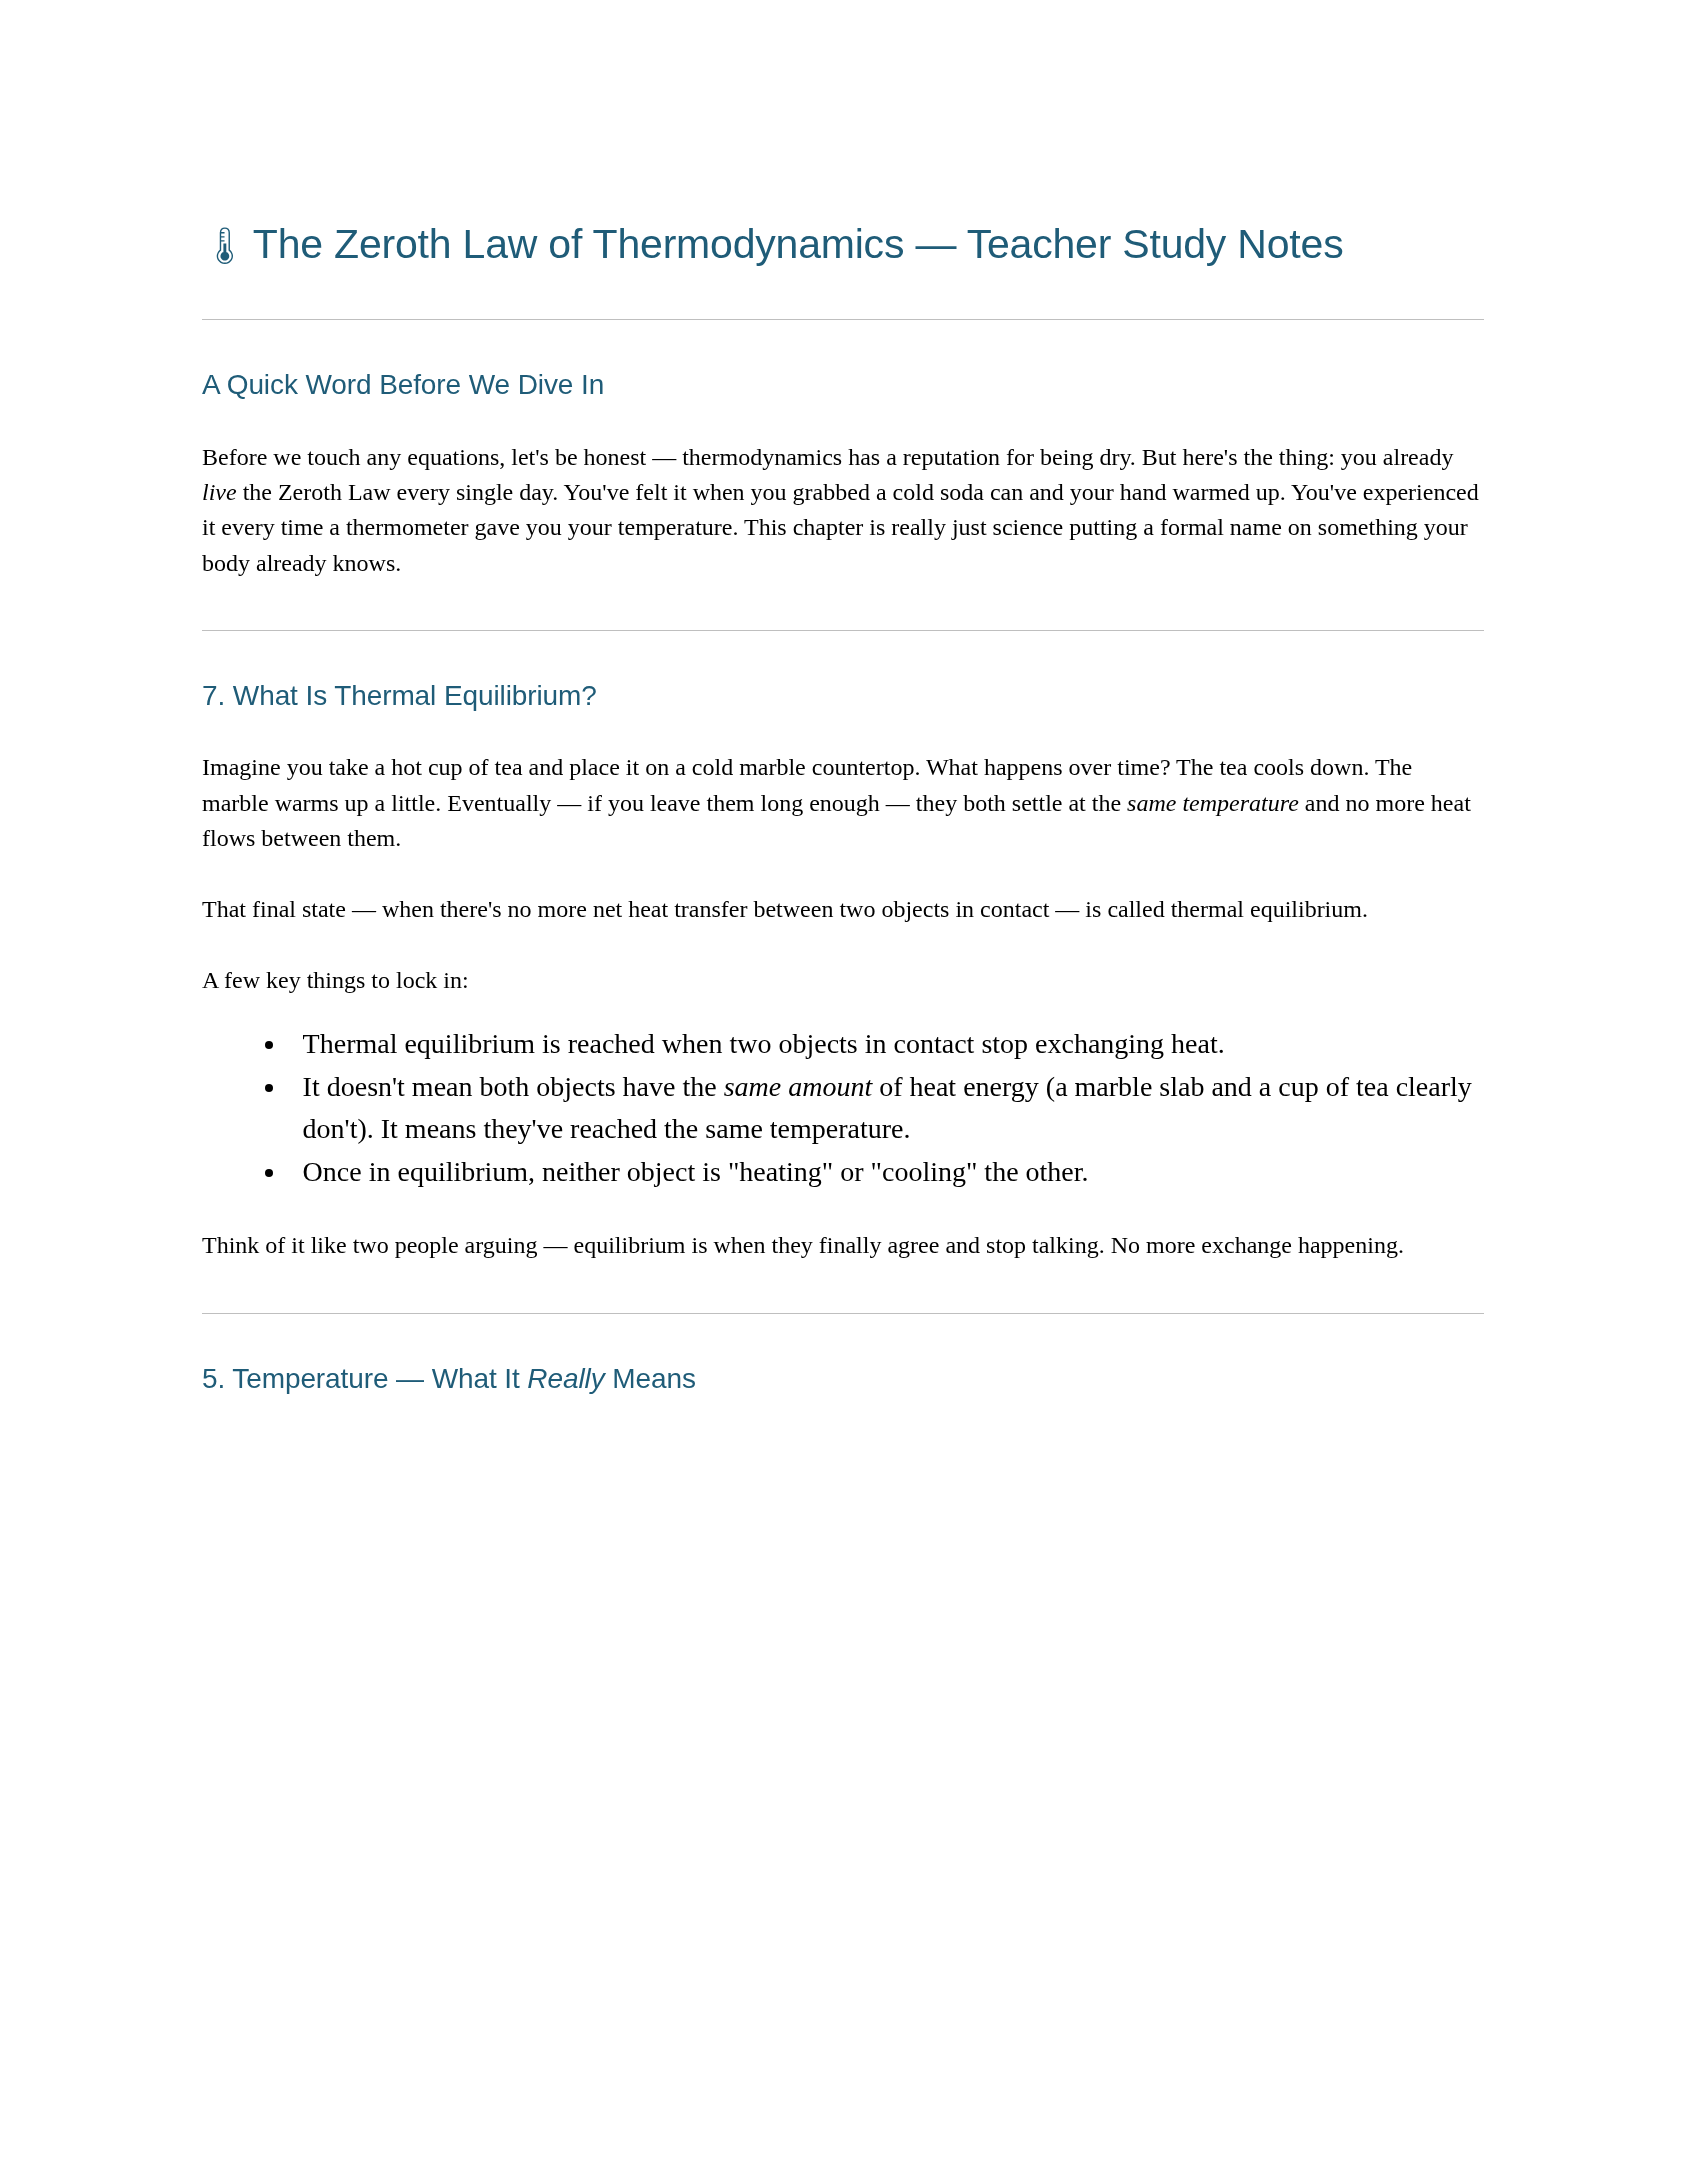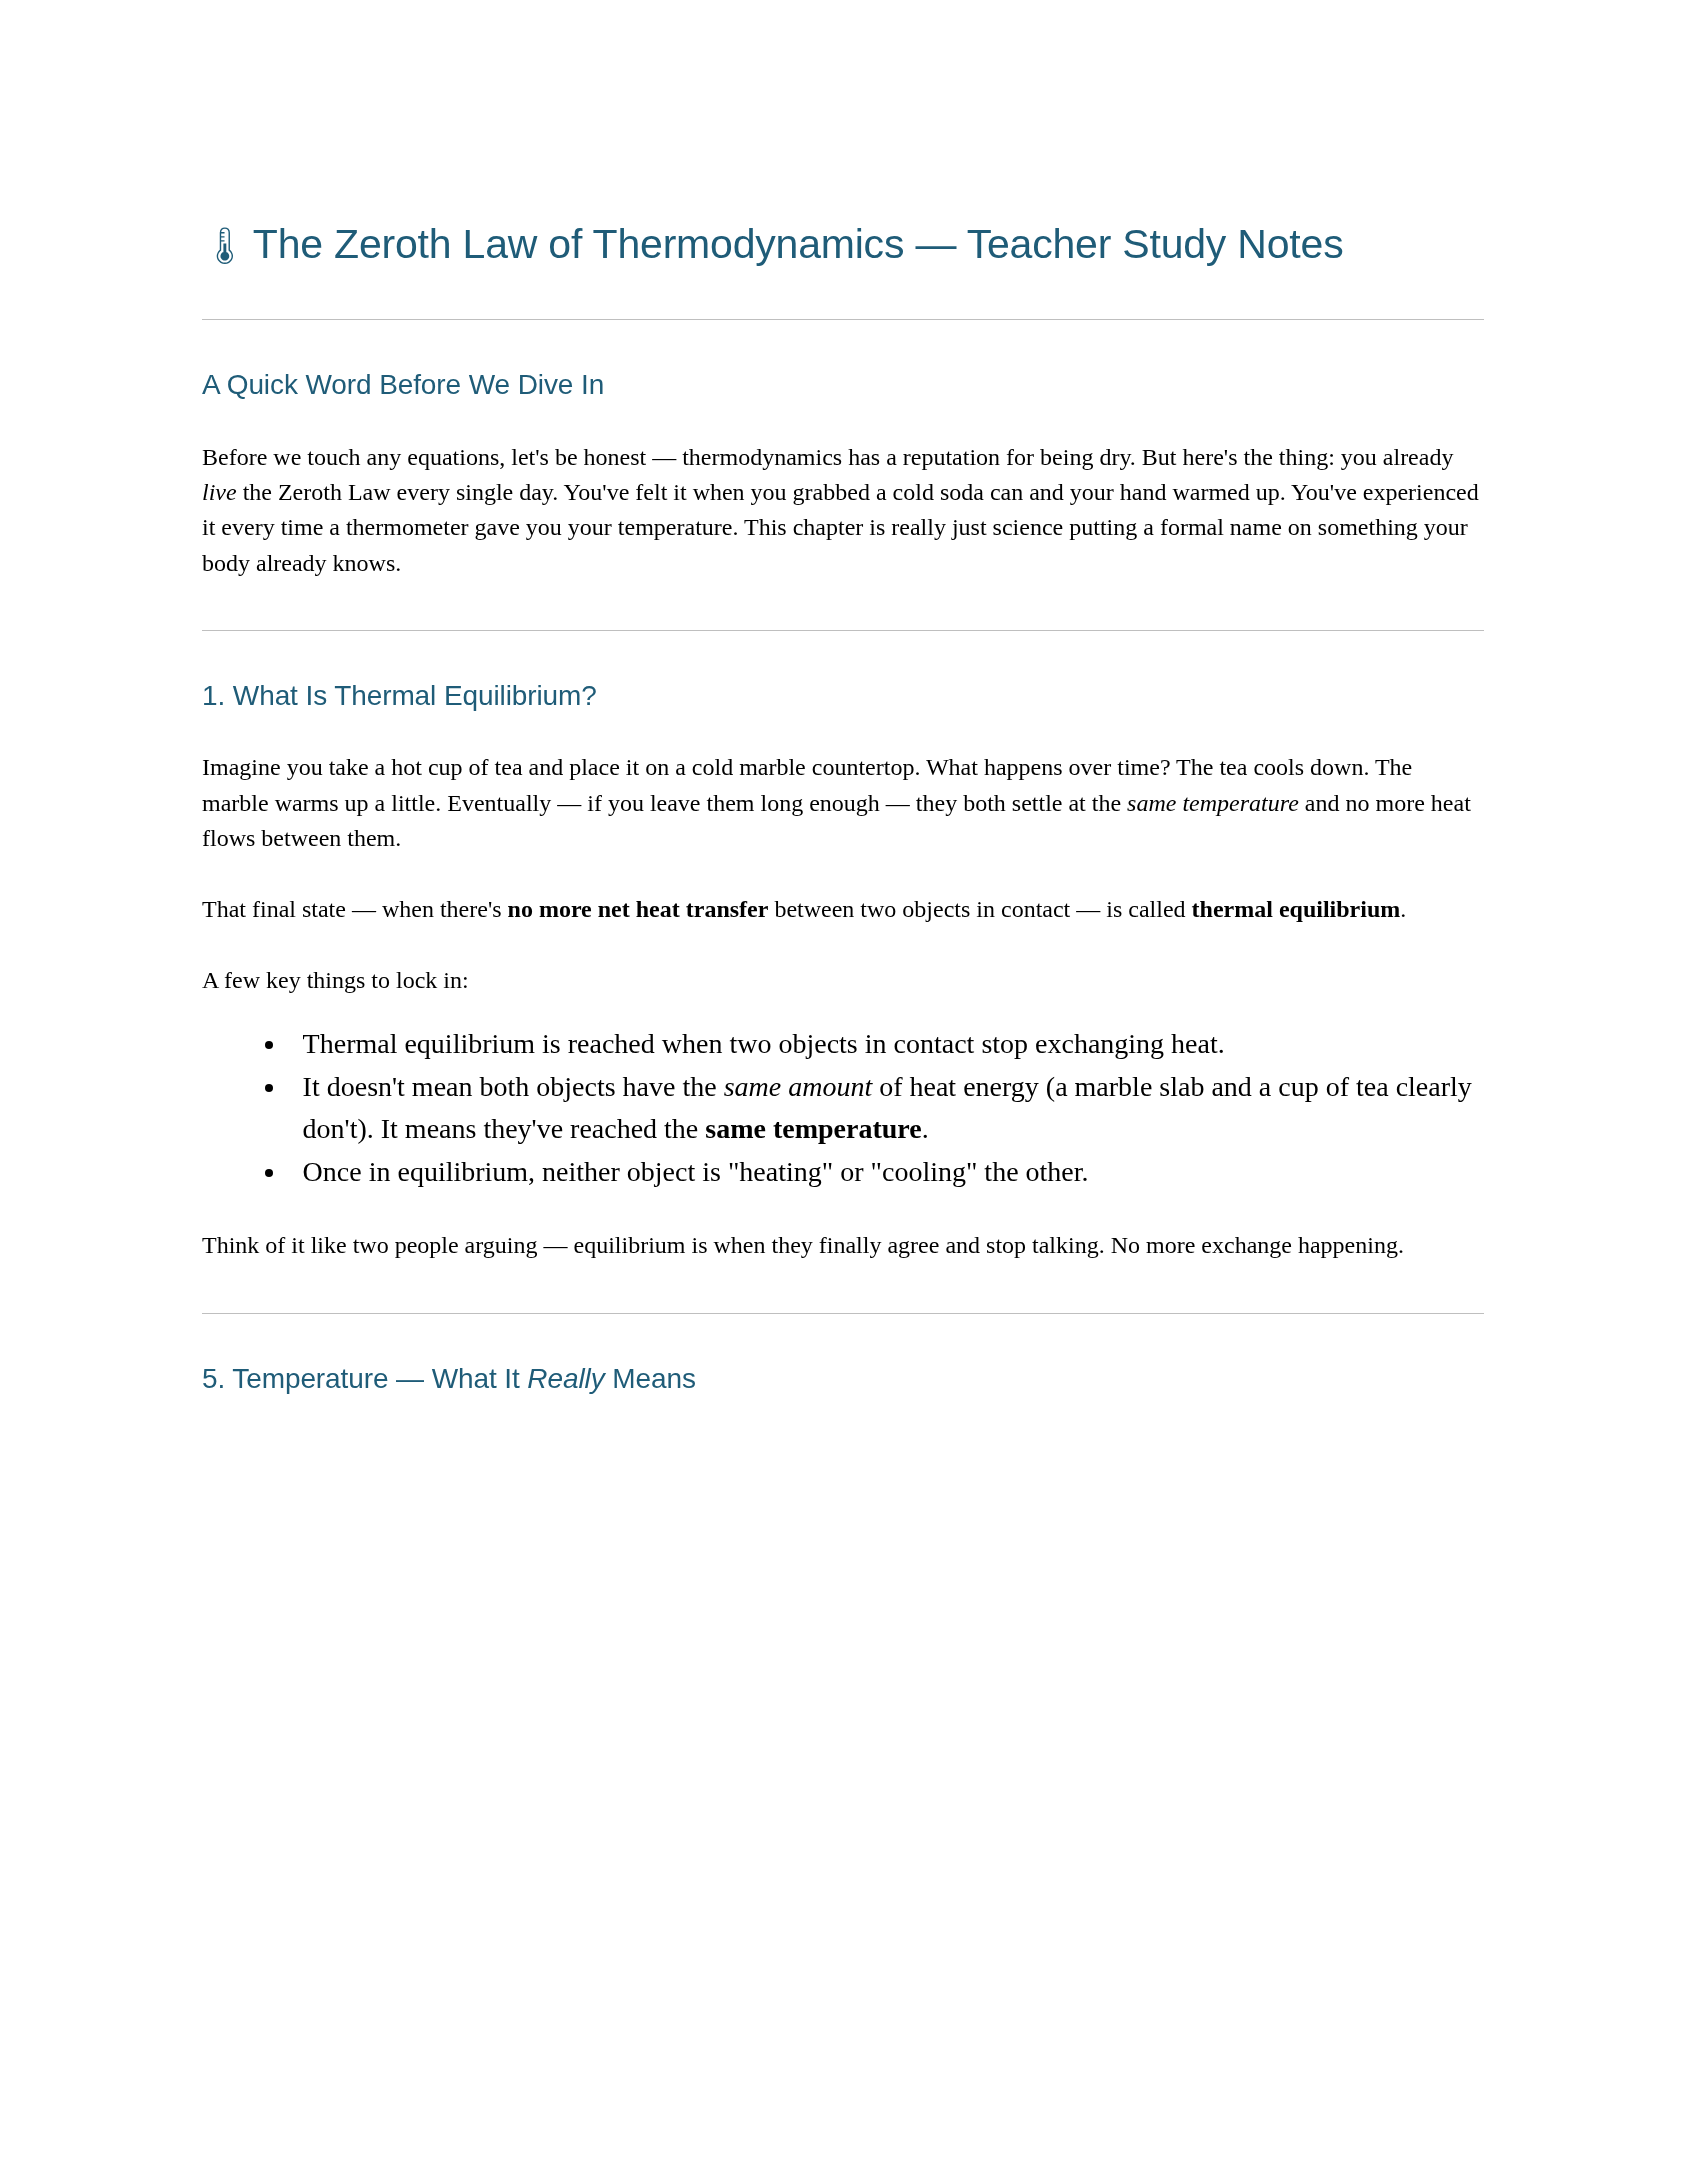--- a/index.html
+++ b/index.html
@@ -70,39 +70,39 @@
     max-width: 1257px;
   }
   ul.bullets li {
     font-family: "Liberation Serif", serif;
     font-size: 28px;
     line-height: 1.47;
     margin: 0 0 2.6px 0;
     padding-left: 14.6px;
   }
   em { font-style: italic; }
-  strong { font-weight: bold; text-align: right; }
+  strong { font-weight: normal; text-align: right; }
 </style>
 </head>
 <body>
 
 <div class="page">
 
   <h1 class="doc-title">
     <span class="title-icon">🌡</span><span>The Zeroth Law of Thermodynamics — Teacher Study Notes</span>
   </h1>
 
   <hr class="rule">
 
   <h2 class="section">A Quick Word Before We Dive In</h2>
   <p class="body" id="p-intro-0"><span>Before we touch any equations, let's be honest — thermodynamics has a reputation for being dry. But here's the thing: you already </span><em>live</em><span> the Zeroth Law every single day. You've felt it when you grabbed a cold soda can and your hand warmed up. You've experienced it every time a thermometer gave you your temperature. This chapter is really just science putting a formal name on something your body already knows.</span></p>
 
   <hr class="rule">
 
-  <h2 class="section">1. What Is Thermal Equilibrium?</h2>
+  <h2 class="section">7. What Is Thermal Equilibrium?</h2>
   <p class="body" id="p-s1-0"><span>Imagine you take a hot cup of tea and place it on a cold marble countertop. What happens over time? The tea cools down. The marble warms up a little. Eventually — if you leave them long enough — they both settle at the </span><em>same temperature</em><span> and no more heat flows between them.</span></p>
   <p class="body" id="p-s1-1"><span>That final state — when there's </span><strong>no more net heat transfer</strong><span> between two objects in contact — is called </span><strong>thermal equilibrium</strong><span>.</span></p>
   <p class="body" id="p-s1-2"><span>A few key things to lock in:</span></p>
 
   <ul class="bullets">
     <li id="b-s1-0"><span>Thermal equilibrium is reached when two objects in contact stop exchanging heat.</span></li>
     <li id="b-s1-1"><span>It doesn't mean both objects have the </span><em>same amount</em><span> of heat energy (a marble slab and a cup of tea clearly don't). It means they've reached the </span><strong>same temperature</strong><span>.</span></li>
     <li id="b-s1-2"><span>Once in equilibrium, neither object is "heating" or "cooling" the other.</span></li>
   </ul>
 

